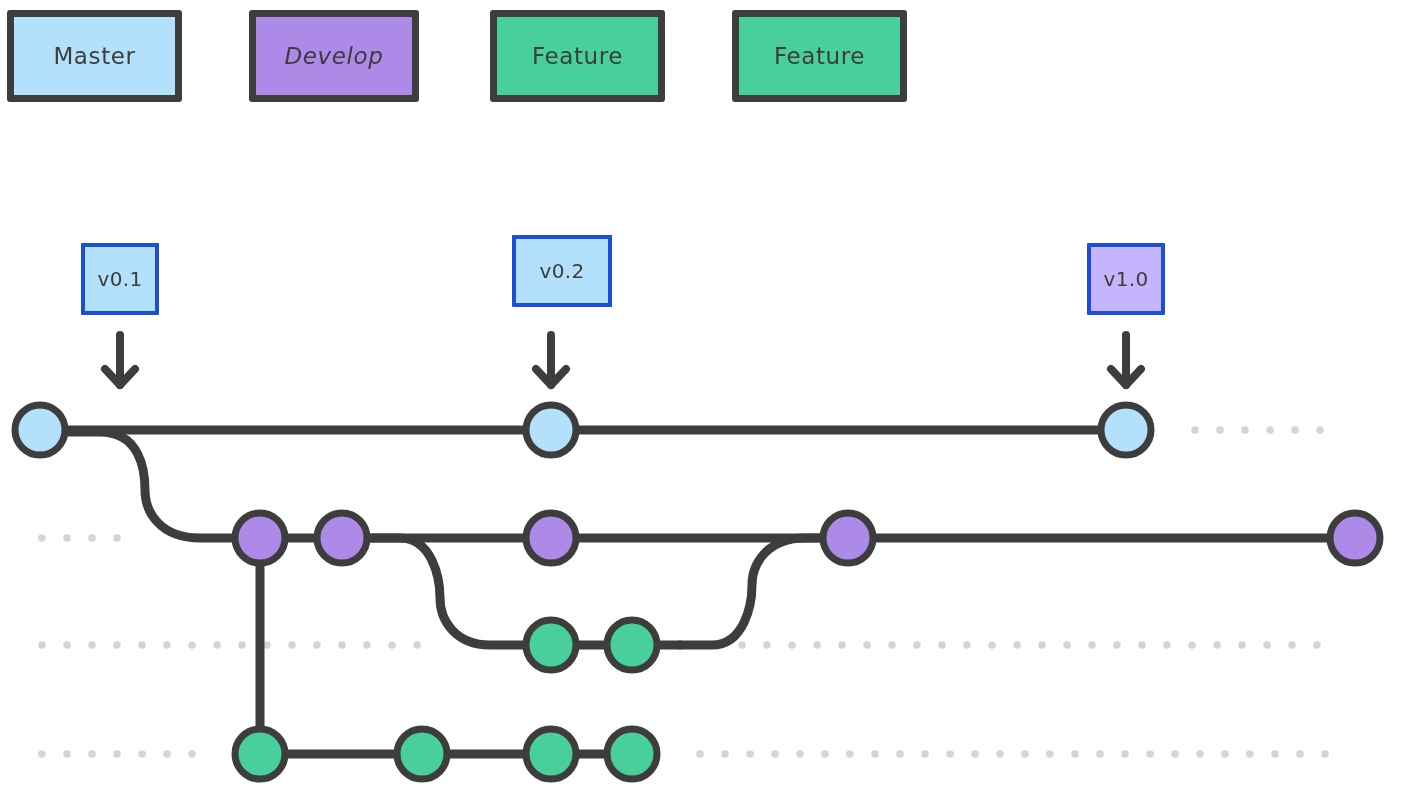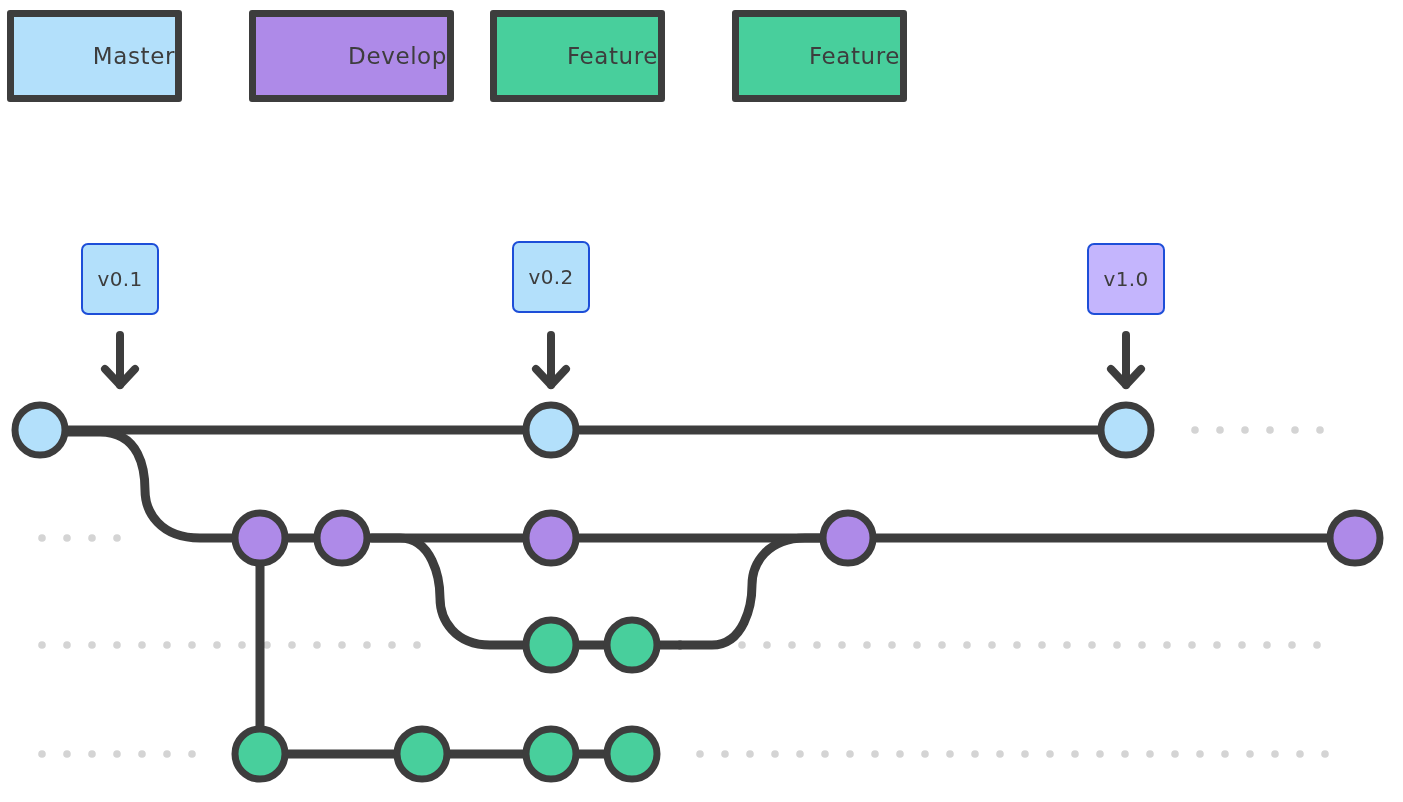--- a/index.html
+++ b/index.html
@@ -23,71 +23,71 @@
     top: 0;
     width: 1403px;
     height: 802px;
     display: block;
   }
   .legend-box {
     position: absolute;
     box-sizing: border-box;
     display: flex;
     align-items: center;
-    justify-content: flex-end;
+    justify-content: center;
     border: 7px solid #3d3d3d;
     border-radius: 3px;
   }
   .legend-label {
     font-size: 23px;
     color: #3d3d3d;
     letter-spacing: 0.6px;
     font-family: "DejaVu Sans", sans-serif;
   }
   .tag-box {
     position: absolute;
     box-sizing: border-box;
     display: flex;
     align-items: center;
     justify-content: center;
-    border: 2px solid #1d4ed8;
-    border-radius: 7px;
+    border: 4px solid #1d4ed8;
+    border-radius: 1px;
   }
   .tag-label {
     font-size: 20px;
     color: #3d3d3d;
     letter-spacing: 0.3px;
     font-family: "DejaVu Sans", sans-serif;
   }
 </style>
 </head>
 <body>
 
 <div id="canvas">
 
   <div id="legend">
       <div class="legend-box" style="left: 7px; top: 10px; width: 175px; height: 92px; background: rgb(179, 224, 251);">
         <span class="legend-label">Master</span>
       </div>
-      <div class="legend-box" style="left: 249px; top: 10px; width: 205px; height: 92px; background: rgb(174, 138, 232);">
+      <div class="legend-box" style="left: 249px; top: 10px; width: 170px; height: 92px; background: rgb(174, 138, 232); font-style: italic;">
         <span class="legend-label">Develop</span>
       </div>
       <div class="legend-box" style="left: 490px; top: 10px; width: 175px; height: 92px; background: rgb(72, 207, 156);">
         <span class="legend-label">Feature</span>
       </div>
       <div class="legend-box" style="left: 732px; top: 10px; width: 175px; height: 92px; background: rgb(72, 207, 156);">
         <span class="legend-label">Feature</span>
       </div>
     </div>
 
   <div id="tags">
       <div class="tag-box" style="left: 81px; top: 243px; width: 78px; height: 72px; background: rgb(179, 224, 251);">
         <span class="tag-label">v0.1</span>
       </div>
-      <div class="tag-box" style="left: 512px; top: 241px; width: 78px; height: 72px; background: rgb(179, 224, 251); text-align: right;">
+      <div class="tag-box" style="left: 512px; top: 235px; width: 100px; height: 72px; background: rgb(179, 224, 251); text-align: right;">
         <span class="tag-label">v0.2</span>
       </div>
       <div class="tag-box" style="left: 1087px; top: 243px; width: 78px; height: 72px; background: #c4b5fd;">
         <span class="tag-label">v1.0</span>
       </div>
     </div>
 
   <svg class="graph" viewBox="0 0 1403 802" preserveAspectRatio="none">
     <g id="dotted-layer">
         <g>

